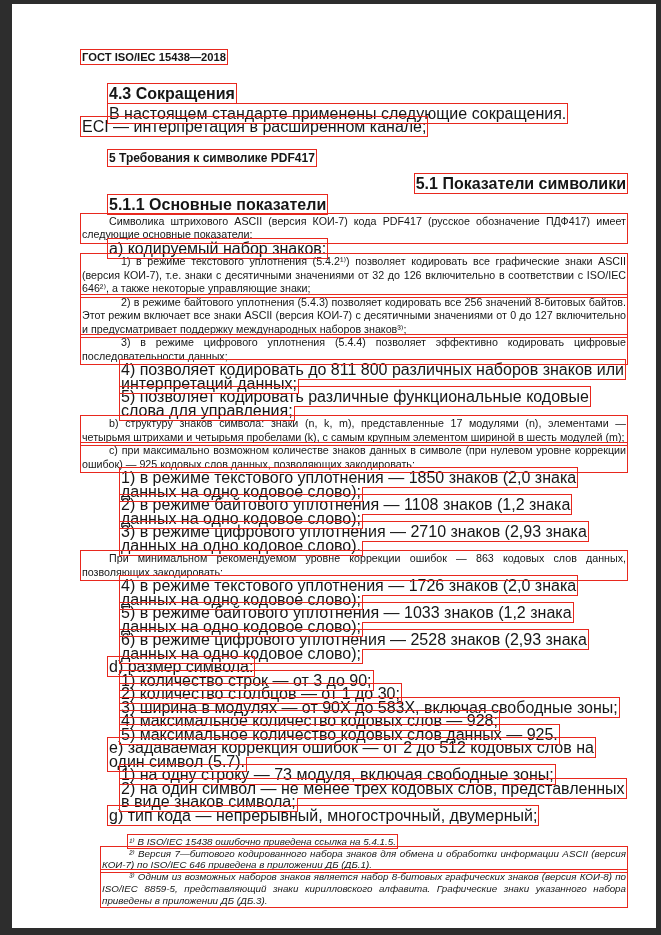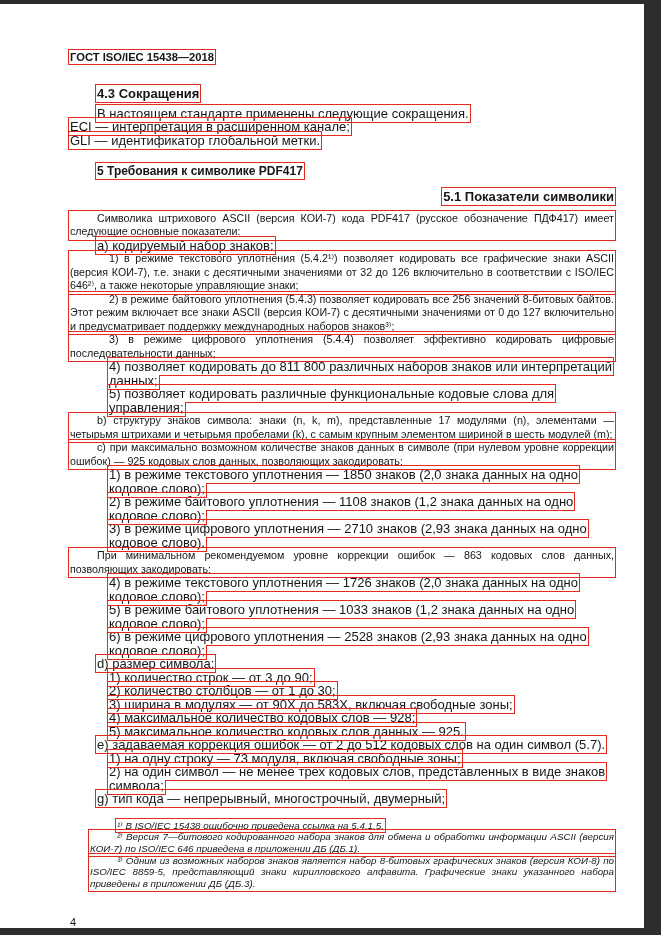--- a/index.html
+++ b/index.html
@@ -2,29 +2,29 @@
 <html><head>
 <meta charset="utf-8">
 <style>
   html,body{margin:0;padding:0;}
   body{
     width:661px;height:935px;position:relative;
     background:#2d2d2d;
     font-family:"Liberation Sans","DejaVu Sans",sans-serif;
   }
   .page{
-    position:absolute;left:0;top:4px;width:644px;height:924px;
+    position:absolute;left:12px;top:4px;width:644px;height:924px;
     background:#ffffff;color:#161616;
     padding:46px 30px 0 70px;box-sizing:border-box;overflow:hidden;
   }
   .bold{font-weight:bold;}
   
   .rb,.rbb{outline:1.5px solid #e8281e;outline-offset:1px;}
   
-  .bl{font-size:13px;line-height:13.5px;margin:0;}
+  .bl{font-size:16px;line-height:13.5px;margin:0;}
   .para{font-size:10.7px;line-height:13.5px;margin:0;text-align:justify;text-indent:27px;}
   .para2{text-indent:39px;}
   .ind1{padding-left:27px;}
   .ind2{padding-left:39px;}
   .runhead{font-size:11.2px;line-height:14px;margin:0 0 23px 0;}
   .h43{margin:0 0 6px 0;}
   .h1{font-size:12px;line-height:17px;margin:16px 0 10px 0;}
   .h2m{margin:0 0 8px 0;text-align:right;}
   .h3m{margin:0 0 3px 0;}
   .fnwrap{margin-top:14px;margin-left:20px;}
@@ -35,24 +35,24 @@
 </head>
 <body>
 
 <div class="page">
 
   <p class="runhead"><span class="rb bold">ГОСТ ISO/IEC 15438—2018</span></p>
 
   <p class="bl ind1 h43"><span class="rb bold">4.3 Сокращения</span></p>
   <p class="bl ind1"><span class="rb">В настоящем стандарте применены следующие сокращения.</span></p>
   <p class="bl"><span class="rb">ECI — интерпретация в расширенном канале;</span></p>
-  <p class="bl"><span class="rb">GLI — идентификатор глобальной метки.</span></p>
 
   <p class="h1 ind1"><span class="rb bold">5 Требования к символике PDF417</span></p>
   <p class="bl ind1 h2m"><span class="rb bold">5.1 Показатели символики</span></p>
+  <p class="bl ind1 h3m"><span class="rb bold">5.1.1 Основные показатели</span></p>
 
   <p class="para rbb">Символика штрихового ASCII (версия КОИ-7) кода PDF417 (русское обозначение ПДФ417) имеет следующие основные показатели:</p>
 
   <p class="bl ind1"><span class="rb">a) кодируемый набор знаков:</span></p>
   <p class="para para2 rbb">1) в режиме текстового уплотнения (5.4.2¹⁾) позволяет кодировать все графические знаки ASCII (версия КОИ-7), т.е. знаки с десятичными значениями от 32 до 126 включительно в соответствии с ISO/IEC 646²⁾, а также некоторые управляющие знаки;</p>
   <p class="para para2 rbb">2) в режиме байтового уплотнения (5.4.3) позволяет кодировать все 256 значений 8-битовых байтов. Этот режим включает все знаки ASCII (версия КОИ-7) с десятичными значениями от 0 до 127 включительно и предусматривает поддержку международных наборов знаков³⁾;</p>
   <p class="para para2 rbb">3) в режиме цифрового уплотнения (5.4.4) позволяет эффективно кодировать цифровые последовательности данных;</p>
   <p class="bl ind2"><span class="rb">4) позволяет кодировать до 811 800 различных наборов знаков или интерпретаций данных;</span></p>
   <p class="bl ind2"><span class="rb">5) позволяет кодировать различные функциональные кодовые слова для управления;</span></p>
 

